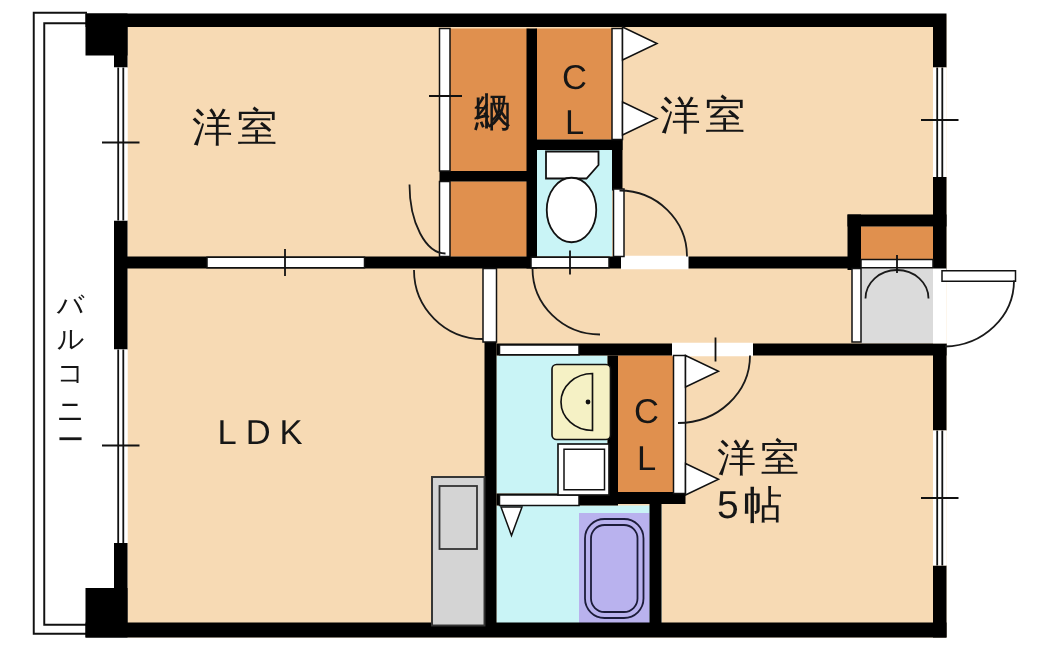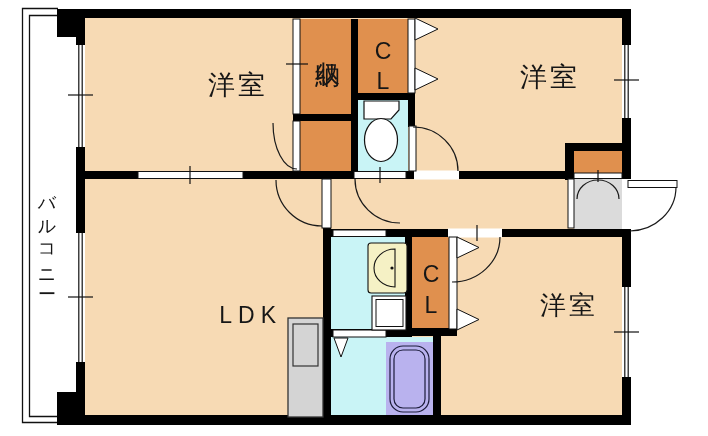--- a/index.html
+++ b/index.html
@@ -1,19 +1,19 @@
 <!DOCTYPE html>
 <html><head>
 <meta charset="utf-8">
 <style>
   html,body{margin:0;padding:0;background:#fff;}
   #stage{position:relative;width:708px;height:436px;background:#ffffff;overflow:hidden;
          font-family:"Liberation Sans",sans-serif;}
   #plan{position:absolute;left:0;top:0;}
-  .hlabel{position:absolute;color:#161616;text-align:right;font-family:"Liberation Sans",sans-serif;}
+  .hlabel{position:absolute;color:#161616;text-align:left;font-family:"Liberation Sans",sans-serif;}
   .vlabel{position:absolute;color:#161616;writing-mode:vertical-rl;text-orientation:upright;
           font-family:"Liberation Sans",sans-serif;}
   .l1{display:block;}
   .l2{display:block;}
 </style>
 </head>
 <body>
 
 <div id="stage">
 <svg id="plan" width="708" height="436" viewBox="0 0 708 436">
@@ -162,26 +162,27 @@
 </svg>
 
   <div class="hlabel" style="left:128px;top:70px;width:140px;font-size:27px;line-height:30px;">
     <span class="l1" style="letter-spacing:3px;">洋室</span>
   </div>
 
   <div class="hlabel" style="left:440px;top:60px;width:140px;font-size:27px;line-height:34px;">
     <span class="l1" style="letter-spacing:3px;">洋室</span>
   </div>
 
-  <div class="hlabel" style="left:162px;top:275px;width:120px;font-size:23px;line-height:26px;margin-top:27px;">
+  <div class="hlabel" style="left:145px;top:275px;width:120px;font-size:23px;line-height:26px;">
     <span class="l1" style="letter-spacing:6px;">LDK</span>
   </div>
 
   <div class="hlabel" style="left:478px;top:290px;width:120px;font-size:26px;line-height:31px;">
     <span class="l1" style="letter-spacing:3px;">洋室</span>
+    <span class="l2" style="letter-spacing:3px;">5帖</span>
   </div>
 
   <div class="vlabel" style="left:312px;top:41px;font-size:25px;letter-spacing:2px;">収納</div>
 
   <div class="vlabel" style="left:369px;top:38px;font-size:23px;letter-spacing:4px;">CL</div>
 
   <div class="vlabel" style="left:417px;top:261px;font-size:23px;letter-spacing:5px;">CL</div>
 
   <div class="vlabel" style="left:35px;top:182px;font-size:18px;letter-spacing:5px;">バルコニー</div>
 </div>

